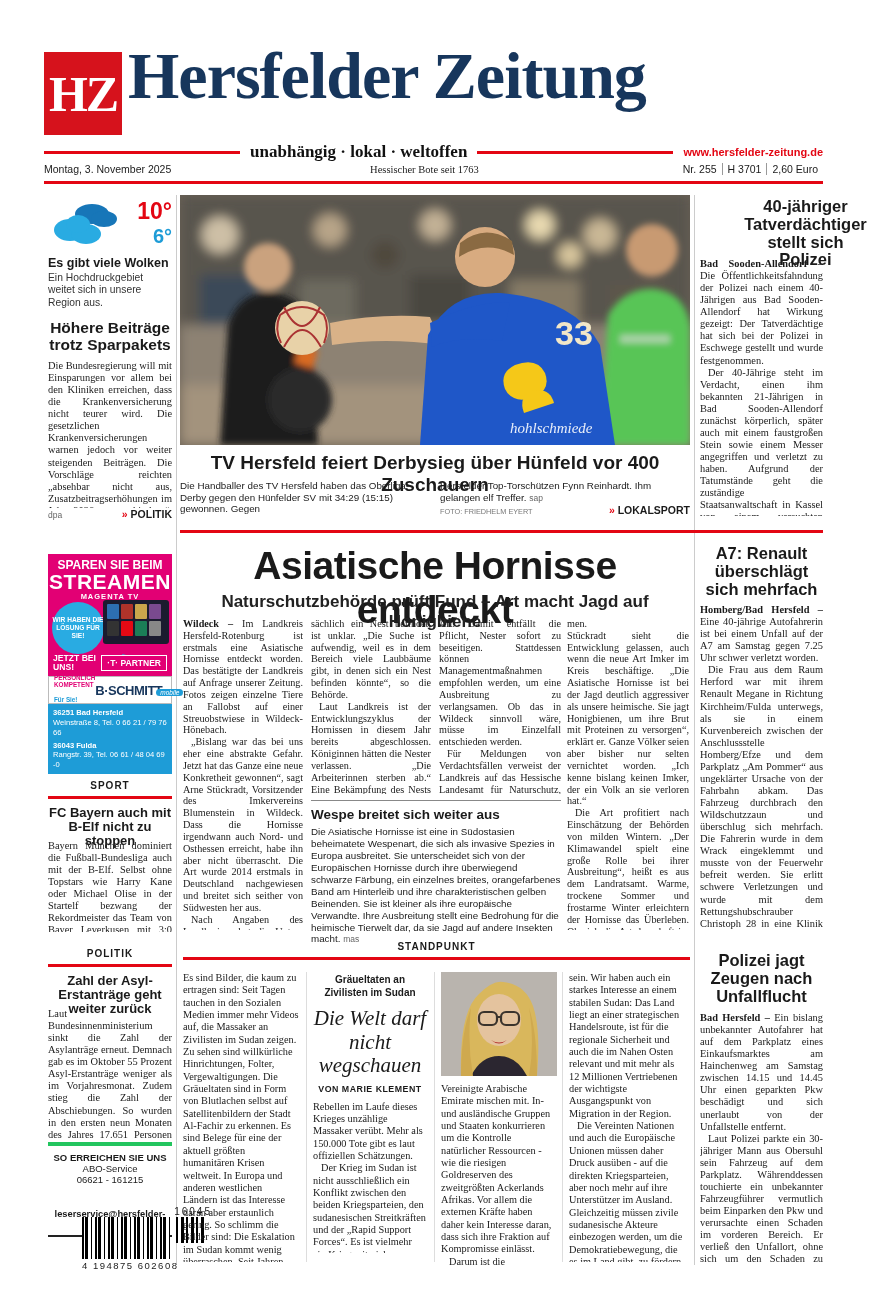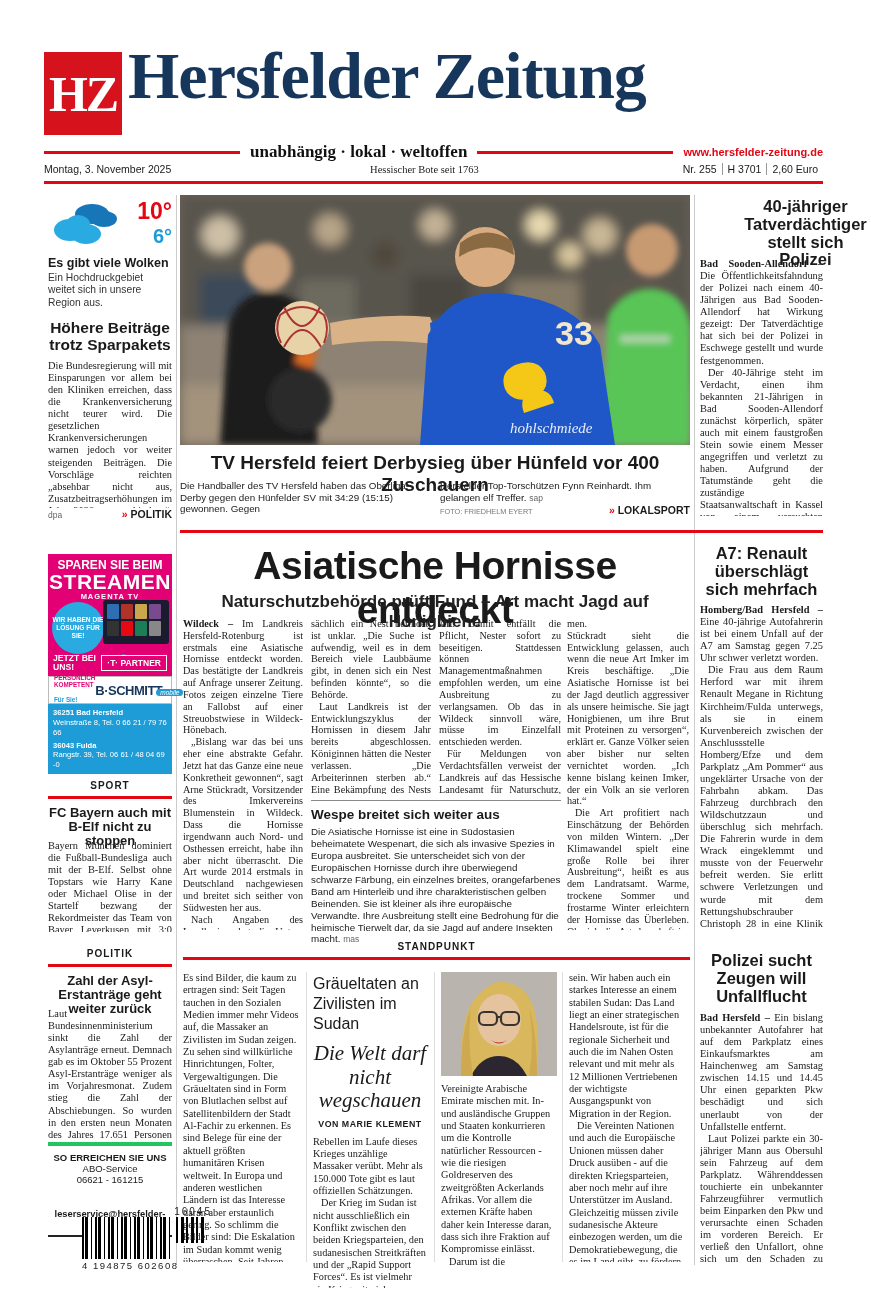--- a/index.html
+++ b/index.html
@@ -71,21 +71,21 @@
   .caps{display:flex;gap:10px;}
   .caps .c{flex:1;font-size:9.8px;line-height:1.18;}
   .photo-credit{font-size:7.3px;color:#777;}
   
   .main-head{font-weight:bold;font-size:39px;text-align:center;letter-spacing:-0.5px;}
   .main-sub{font-weight:bold;font-size:17px;text-align:center;color:#222;}
   .infobox{border-top:1.5px solid #888;}
   .infobox h3{margin:6px 0 4px;font-size:13.5px;}
   .infobox .ib-body{font-size:9.8px;line-height:1.22;}
   
-  .sp-kicker{font-weight:normal;font-size:16px;line-height:1.25;}
+  .sp-kicker{font-weight:bold;font-size:10px;text-align:center;line-height:1.25;}
   .sp-title{font-family:"Liberation Serif",serif;font-style:italic;font-size:21px;text-align:center;line-height:1.12;margin:8px 0 6px;}
   .sp-byline{font-weight:bold;font-size:8.8px;letter-spacing:0.5px;text-align:center;margin-bottom:7px;}
   .sp-body{font-family:"Liberation Serif",serif;font-size:10.3px;line-height:1.2;overflow:hidden;}
   .sp-body p{margin:0;}
   .sp-body p.ind{text-indent:8px;}
 </style>
 </head>
 <body>
 
 <div class="page">
@@ -320,21 +320,21 @@
 
   </div>
 
   <div class="abs h-sans" style="left:700px;top:545px;width:123px;font-size:16.5px;">A7: Renault überschlägt sich mehrfach</div>
   <div class="abs b-serif" style="left:700px;top:604px;width:123px;height:326px;">
     <p><b>Homberg/Bad Hersfeld –</b> <span>Eine 40-jährige Autofahrerin ist bei einem Unfall auf der A7 am Samstag gegen 7.25 Uhr schwer verletzt worden.</span></p>
     <p class="ind">Die Frau aus dem Raum Herford war mit ihrem Renault Megane in Richtung Kirchheim/Fulda unterwegs, als sie in einem Kurvenbereich zwischen der Anschlussstelle Homberg/Efze und dem Parkplatz „Am Pommer“ aus ungeklärter Ursache von der Fahrbahn abkam. Das Fahrzeug durchbrach den Wildschutzzaun und überschlug sich mehrfach. Die Fahrerin wurde in dem Wrack eingeklemmt und musste von der Feuerwehr befreit werden. Sie erlitt schwere Verletzungen und wurde mit dem Rettungshubschrauber Christoph 28 in eine Klinik geflogen.</p>
 
   </div>
 
-  <div class="abs h-sans" style="left:700px;top:952px;width:123px;font-size:16.5px;">Polizei sucht Zeugen will Unfallflucht</div>
+  <div class="abs h-sans" style="left:700px;top:952px;width:123px;font-size:16.5px;">Polizei jagt Zeugen nach Unfallflucht</div>
   <div class="abs b-serif" style="left:700px;top:1012px;width:123px;height:252px;">
     <p><b>Bad Hersfeld –</b> <span>Ein bislang unbekannter Autofahrer hat auf dem Parkplatz eines Einkaufsmarktes am Hainchenweg am Samstag zwischen 14.15 und 14.45 Uhr einen geparkten Pkw beschädigt und sich unerlaubt von der Unfallstelle entfernt.</span></p>
     <p class="ind">Laut Polizei parkte ein 30-jähriger Mann aus Obersuhl sein Fahrzeug auf dem Parkplatz. Währenddessen touchierte ein unbekannter Fahrzeugführer vermutlich beim Einparken den Pkw und verursachte einen Schaden im vorderen Bereich. Er verließ den Unfallort, ohne sich um den Schaden zu kümmern. Der Sachschaden wird auf etwa 1500 Euro geschätzt.</p>
 
   </div>
 
   <div class="abs sec-head" style="left:183px;top:941px;width:507px;">STANDPUNKT</div>
   <div class="abs sec-rule" style="left:183px;top:957px;width:507px;"></div>
 
   <div class="abs vrule" style="left:306px;top:972px;height:290px;background:#ddd;"></div>

